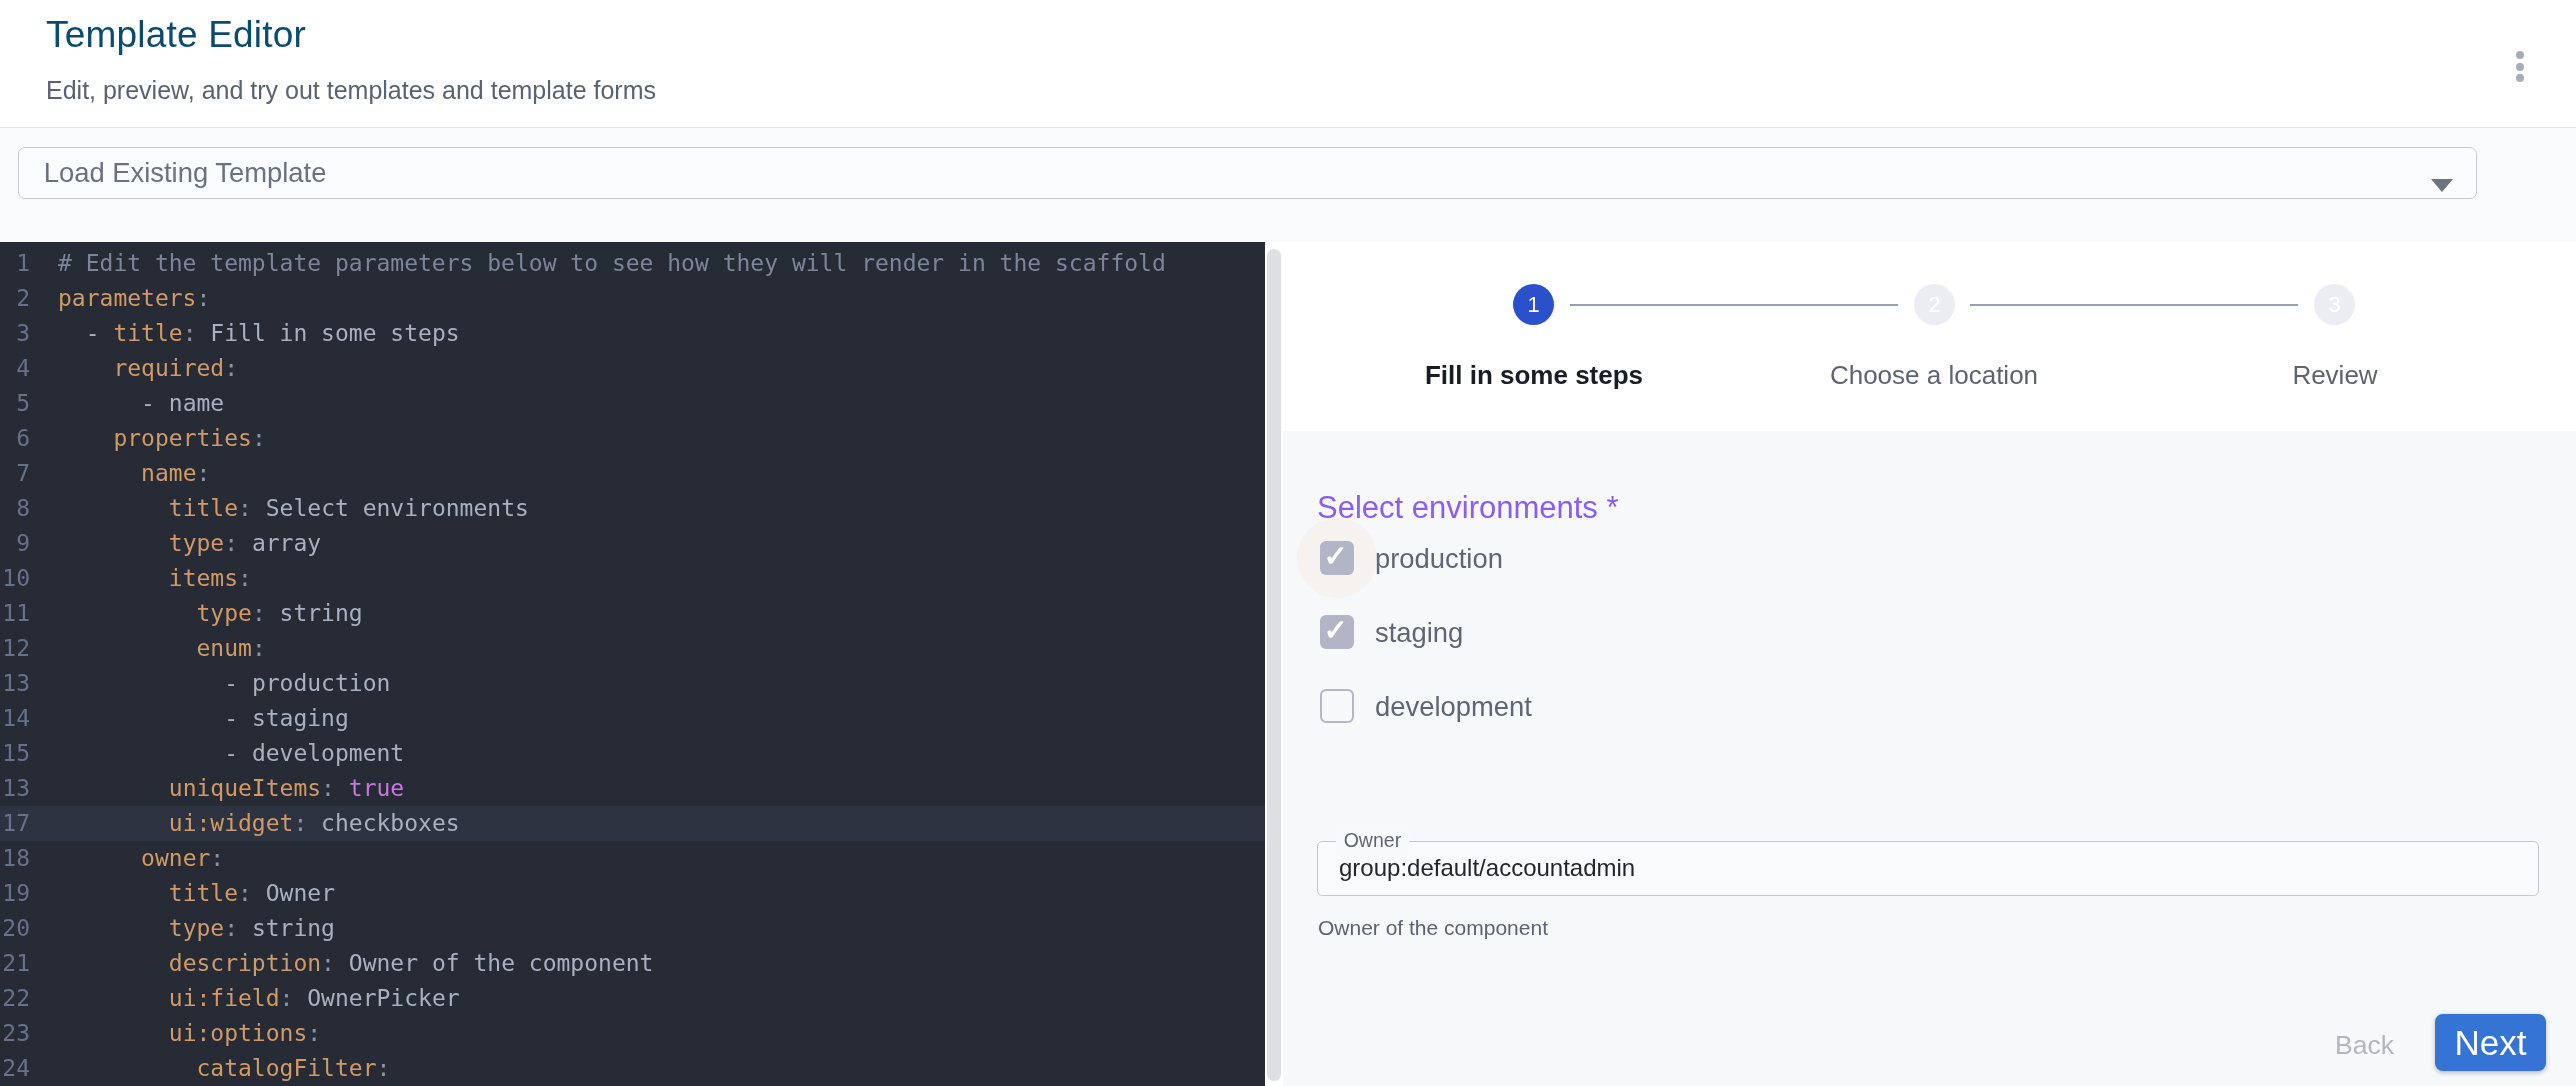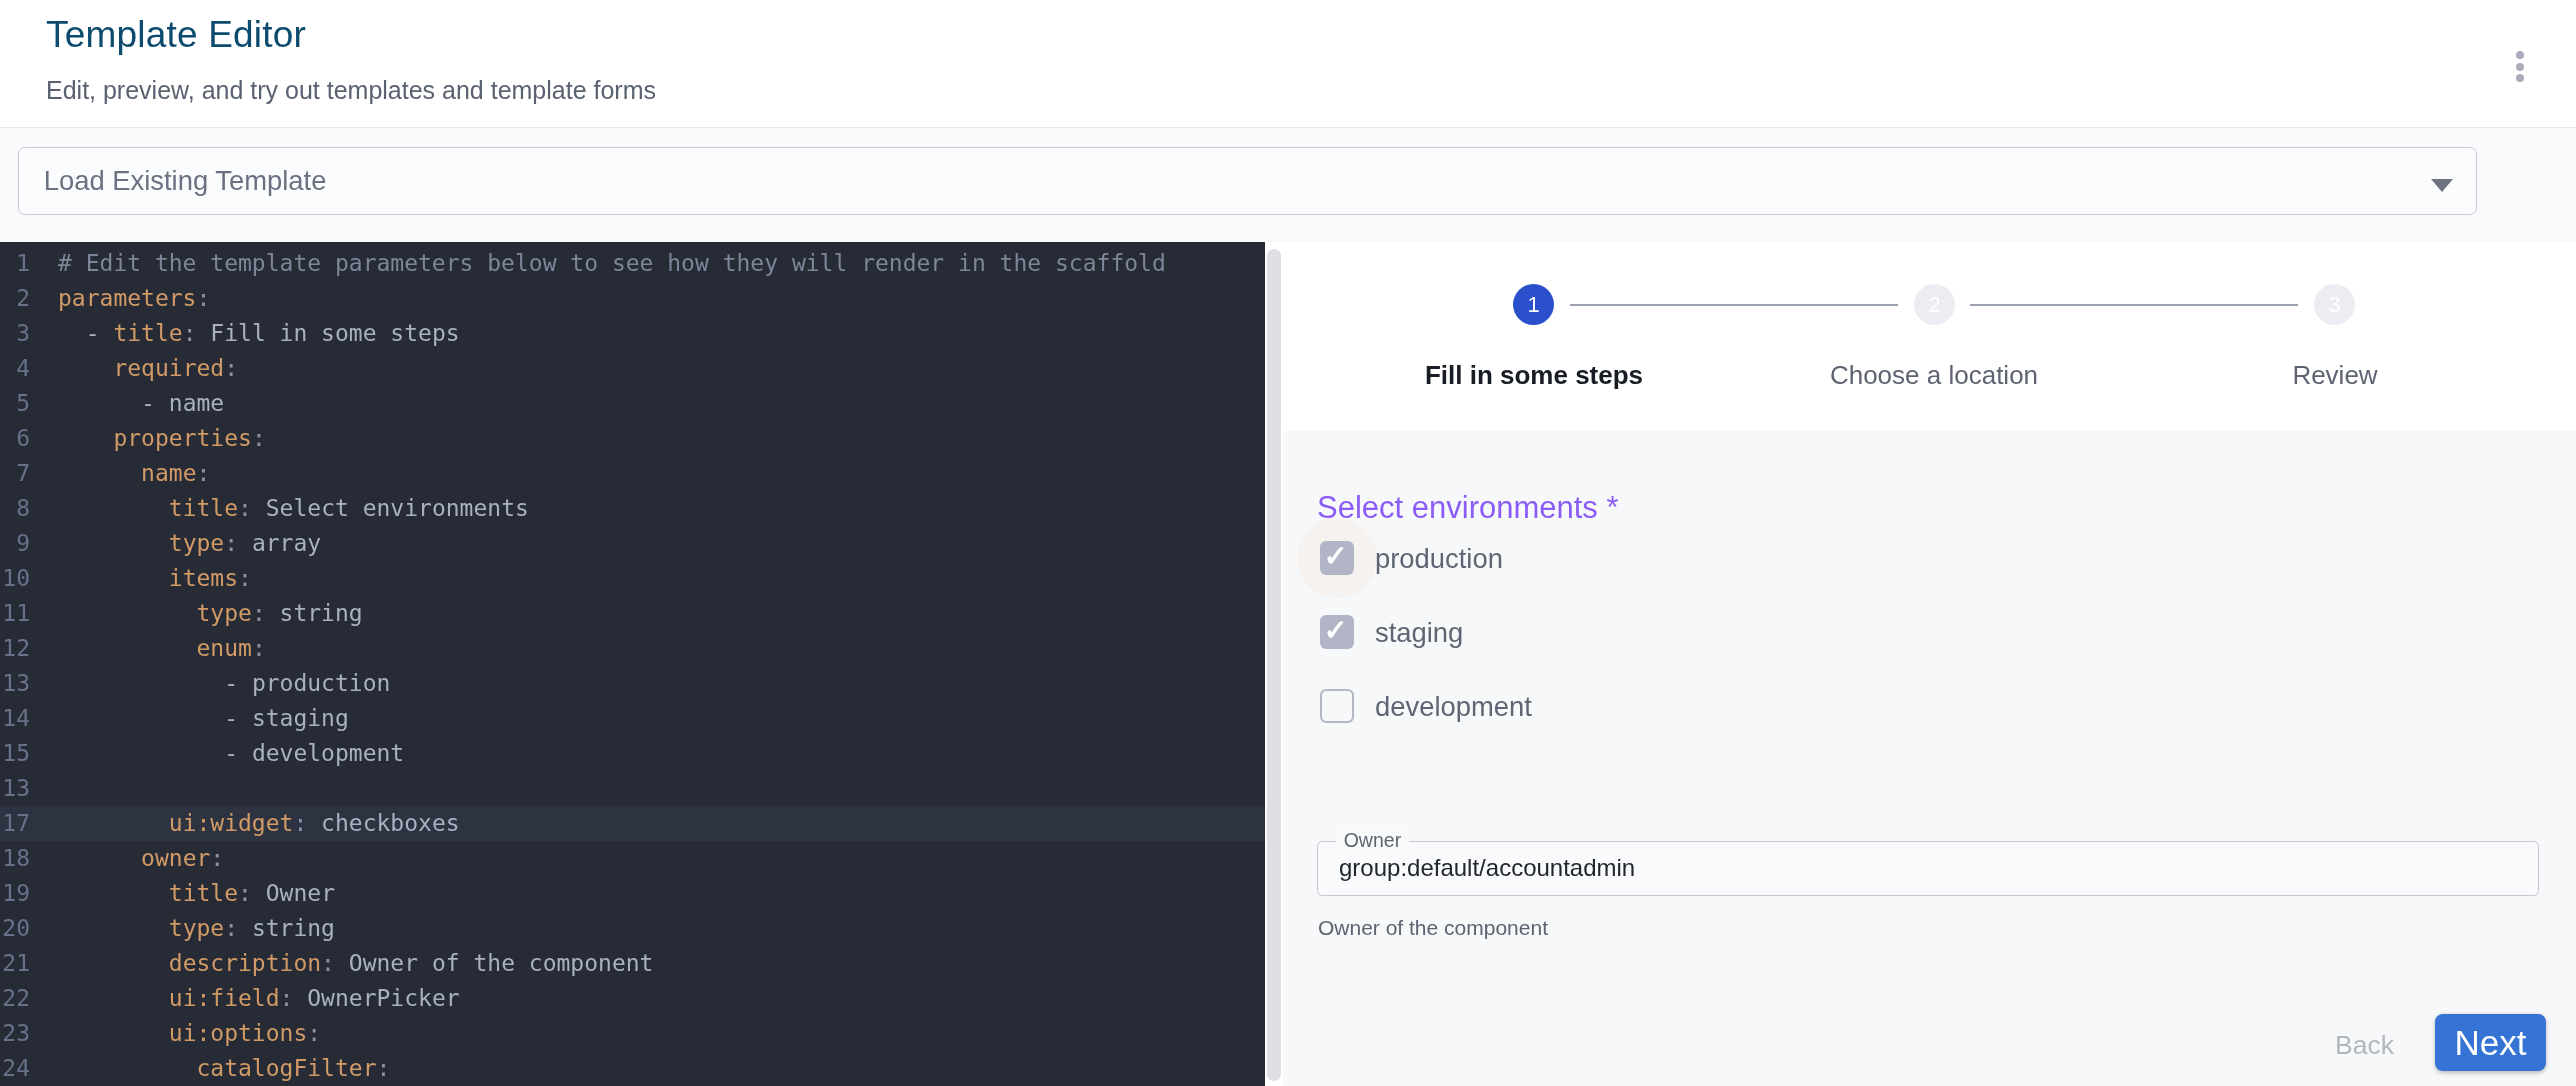--- a/index.html
+++ b/index.html
@@ -9,21 +9,21 @@
   
   .page-header{position:absolute;left:0;top:0;width:100%;height:127px;background:#ffffff;}
   .page-title{position:absolute;left:46px;top:14px;font-size:37px;font-weight:normal;color:#0c4a6e;letter-spacing:0.2px;}
   .page-subtitle{position:absolute;left:46px;top:76px;font-size:25px;color:#5a6170;}
   .kebab{position:absolute;left:2511px;top:46px;display:flex;flex-direction:column;gap:3.5px;cursor:pointer;padding:5.3px;}
   .kebab .dot{width:8px;height:8px;border-radius:50%;background:#a7abbc;}
 
   
   .toolbar-row{position:absolute;left:0;top:127px;width:100%;height:115px;background:#f8fafc;
                border-top:0.9px solid #e5e8ee;box-sizing:border-box;}
-  .load-select{position:absolute;left:17.7px;top:18.6px;width:2459px;height:68px;border:1.8px solid #c7cad3;
+  .load-select{position:absolute;left:17.7px;top:18.6px;width:2459px;height:52px;border:1.8px solid #c7cad3;
                border-radius:7px;background:#fbfcfe;box-sizing:border-box;display:flex;align-items:center;cursor:pointer;}
   .load-select .ph{margin-left:25px;font-size:27.4px;color:#6a7181;}
   .caret{position:absolute;right:23px;top:31px;width:0;height:0;border-left:11.5px solid transparent;
          border-right:11.5px solid transparent;border-top:13.3px solid #6e7380;}
   .close-btn{position:absolute;left:2493px;top:156px;width:57px;height:57px;font-size:44px;color:#b6bac8;
              cursor:pointer;line-height:57px;text-align:center;}
 
   
   .editor{position:absolute;left:0;top:242px;width:1265px;height:844px;background:#262b36;overflow:hidden;
           font-family:"DejaVu Sans Mono",monospace;font-size:23px;padding-top:4.4px;box-sizing:border-box;cursor:text;}
@@ -111,21 +111,21 @@
       <div class="codeline"><span class="lnum">6</span><span class="ltext"><span class="tok-v">    </span><span class="tok-k">properties</span><span class="tok-p">:</span></span></div>
       <div class="codeline"><span class="lnum">7</span><span class="ltext"><span class="tok-v">      </span><span class="tok-k">name</span><span class="tok-p">:</span></span></div>
       <div class="codeline"><span class="lnum">8</span><span class="ltext"><span class="tok-v">        </span><span class="tok-k">title</span><span class="tok-p">:</span><span class="tok-v"> Select environments</span></span></div>
       <div class="codeline"><span class="lnum">9</span><span class="ltext"><span class="tok-v">        </span><span class="tok-k">type</span><span class="tok-p">:</span><span class="tok-v"> array</span></span></div>
       <div class="codeline"><span class="lnum">10</span><span class="ltext"><span class="tok-v">        </span><span class="tok-k">items</span><span class="tok-p">:</span></span></div>
       <div class="codeline"><span class="lnum">11</span><span class="ltext"><span class="tok-v">          </span><span class="tok-k">type</span><span class="tok-p">:</span><span class="tok-v"> string</span></span></div>
       <div class="codeline"><span class="lnum">12</span><span class="ltext"><span class="tok-v">          </span><span class="tok-k">enum</span><span class="tok-p">:</span></span></div>
       <div class="codeline"><span class="lnum">13</span><span class="ltext"><span class="tok-d">            - </span><span class="tok-v">production</span></span></div>
       <div class="codeline"><span class="lnum">14</span><span class="ltext"><span class="tok-d">            - </span><span class="tok-v">staging</span></span></div>
       <div class="codeline"><span class="lnum">15</span><span class="ltext"><span class="tok-d">            - </span><span class="tok-v">development</span></span></div>
-      <div class="codeline"><span class="lnum">13</span></div>
+      <div class="codeline"><span class="lnum">13</span><span class="ltext"><span class="tok-v">        </span><span class="tok-k">uniqueItems</span><span class="tok-p">:</span><span class="tok-b"> true</span></span></div>
       <div class="codeline current"><span class="lnum">17</span><span class="ltext"><span class="tok-v">        </span><span class="tok-k">ui:widget</span><span class="tok-p">:</span><span class="tok-v"> checkboxes</span></span></div>
       <div class="codeline"><span class="lnum">18</span><span class="ltext"><span class="tok-v">      </span><span class="tok-k">owner</span><span class="tok-p">:</span></span></div>
       <div class="codeline"><span class="lnum">19</span><span class="ltext"><span class="tok-v">        </span><span class="tok-k">title</span><span class="tok-p">:</span><span class="tok-v"> Owner</span></span></div>
       <div class="codeline"><span class="lnum">20</span><span class="ltext"><span class="tok-v">        </span><span class="tok-k">type</span><span class="tok-p">:</span><span class="tok-v"> string</span></span></div>
       <div class="codeline"><span class="lnum">21</span><span class="ltext"><span class="tok-v">        </span><span class="tok-k">description</span><span class="tok-p">:</span><span class="tok-v"> Owner of the component</span></span></div>
       <div class="codeline"><span class="lnum">22</span><span class="ltext"><span class="tok-v">        </span><span class="tok-k">ui:field</span><span class="tok-p">:</span><span class="tok-v"> OwnerPicker</span></span></div>
       <div class="codeline"><span class="lnum">23</span><span class="ltext"><span class="tok-v">        </span><span class="tok-k">ui:options</span><span class="tok-p">:</span></span></div>
       <div class="codeline"><span class="lnum">24</span><span class="ltext"><span class="tok-v">          </span><span class="tok-k">catalogFilter</span><span class="tok-p">:</span></span></div>
     </div>
 

